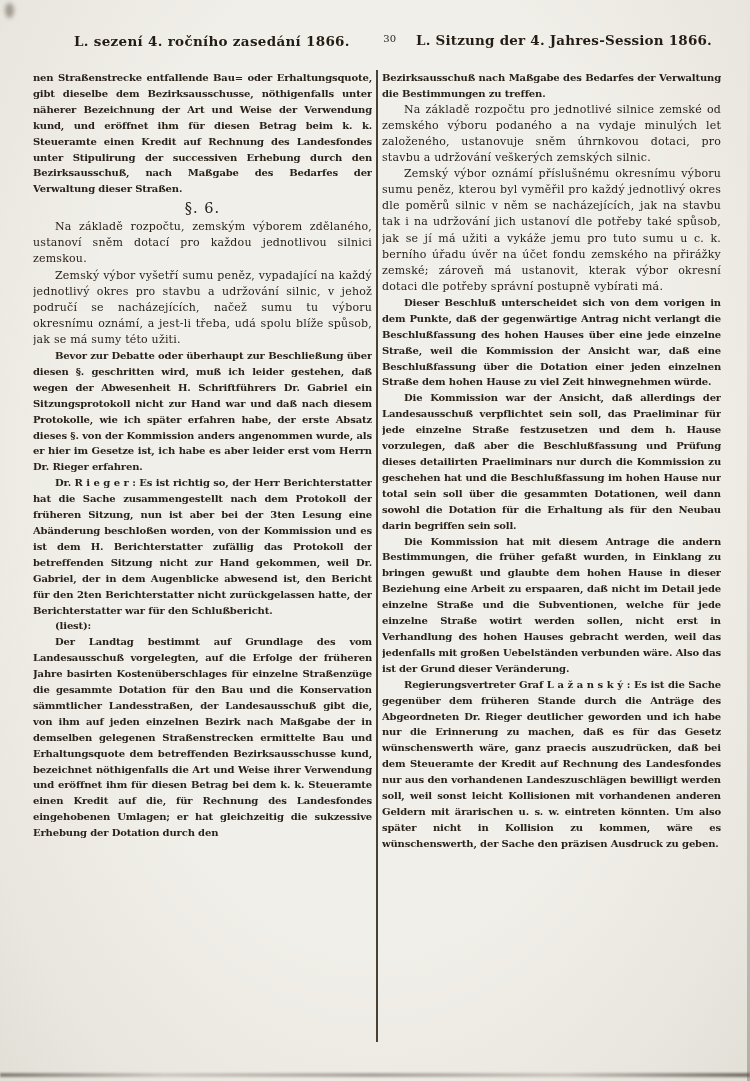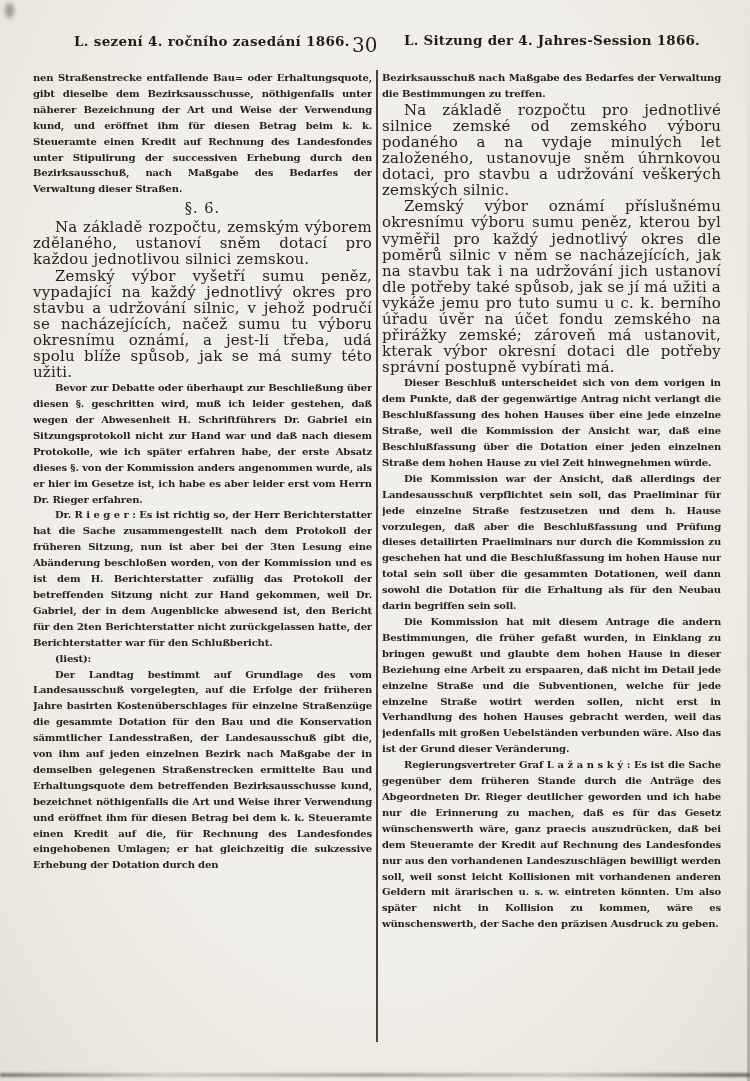--- a/index.html
+++ b/index.html
@@ -13,25 +13,25 @@
     background:radial-gradient(ellipse at 50% 42%, #f1efe9 55%, #e9e6df 85%, #e2dfd7 100%);
   }
   
   .header{position:absolute;top:33px;left:0;width:750px;height:22px;}
   .header-left{
     position:absolute;left:74px;top:0;
     font-size:13.5px;font-weight:700;letter-spacing:0.3px;color:#241d15;
     font-family:"DejaVu Serif", serif;
   }
   .page-number{
-    position:absolute;left:352px;top:0;width:44px;text-align:left;
-    font-size:20px;color:#2a231b;font-family:"DejaVu Serif", serif;
+    position:absolute;left:352px;top:0;width:44px;text-align:right;
+    font-size:10px;color:#2a231b;font-family:"DejaVu Serif", serif;
   }
   .header-right{
-    position:absolute;left:404px;top:-1px;
+    position:absolute;left:416px;top:-1px;
     font-size:13.5px;font-weight:700;letter-spacing:0.2px;color:#241d15;
     font-family:"DejaVu Serif", serif;
   }
   
   .body-text{
     position:absolute;top:70px;left:33px;width:688px;height:982px;
     display:flex;
   }
   .column{
     width:339px;height:100%;overflow:hidden;text-align:justify;
@@ -39,21 +39,21 @@
   .divider{
     width:2px;height:99%;background:#4a4136;margin:0 4px;flex:none;
   }
   .column p{margin:0;color:#29221a;}
   .fraktur{
     font-family:"DejaVu Serif", serif;font-weight:700;
     font-size:10px;line-height:15.9px;letter-spacing:-0.15px;
   }
   .antiqua{
     font-family:"DejaVu Serif", serif;font-weight:400;
-    font-size:15px;line-height:16.1px;letter-spacing:0.2px;color:#231c14;
+    font-size:11px;line-height:16.1px;letter-spacing:0.2px;color:#231c14;
   }
   .indent{text-indent:22px;}
   .heading{
     text-align:center;font-family:"DejaVu Serif", serif;font-weight:400;
     font-size:14.5px;line-height:17px;margin:3px 0 2px 0 !important;letter-spacing:1px;
   }
   
   .corner-smudge{
     position:absolute;left:5px;top:3px;width:9px;height:15px;
     background:rgba(75,64,52,0.45);border-radius:50%;filter:blur(2px);

